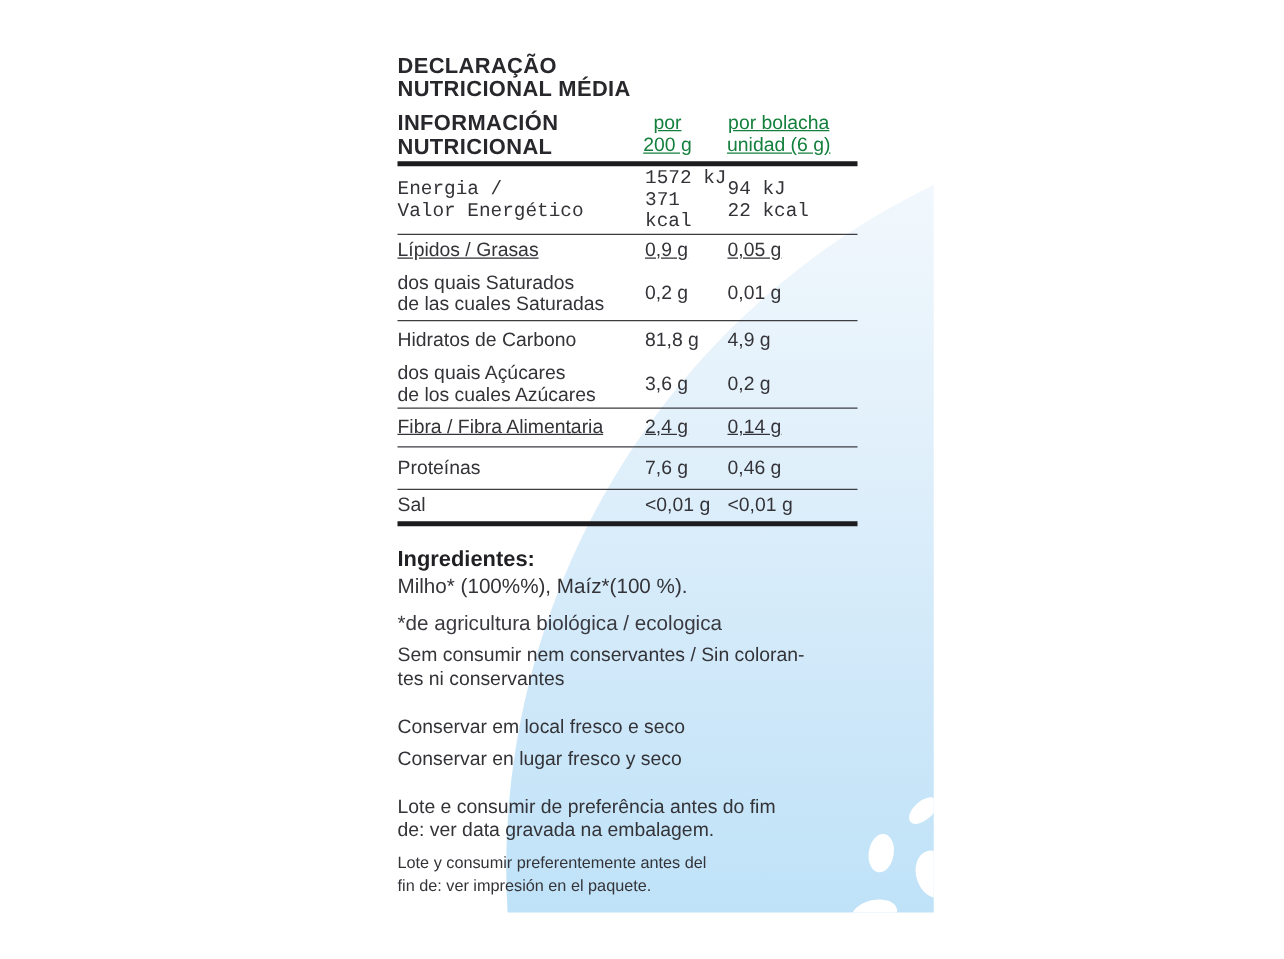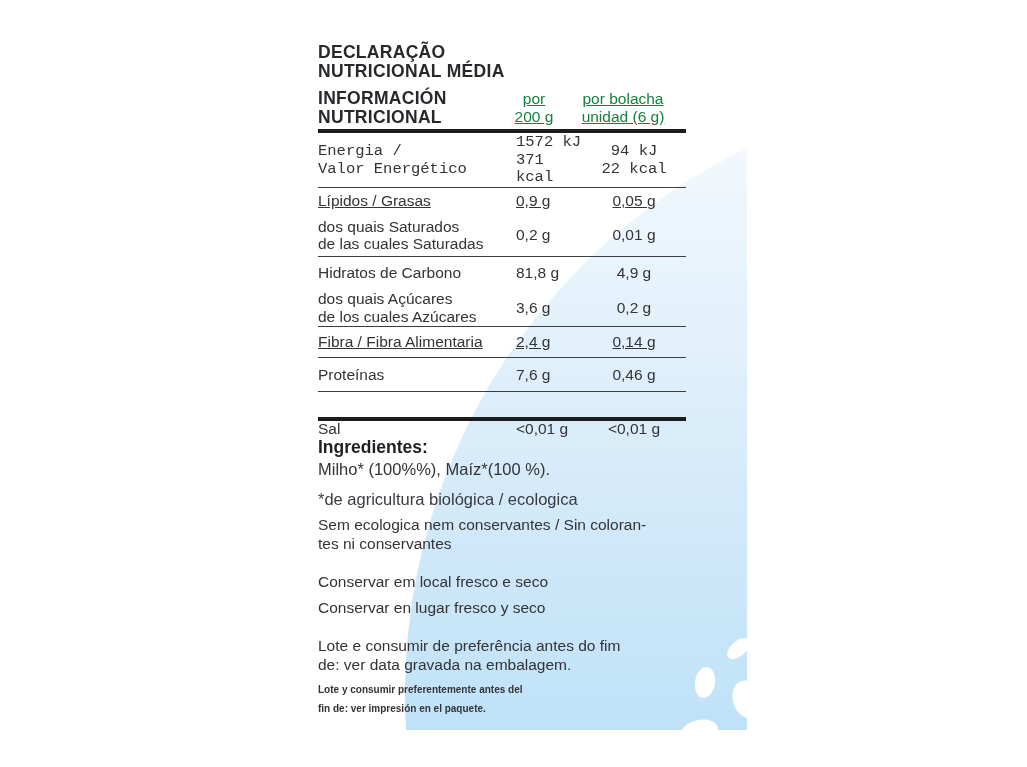--- a/index.html
+++ b/index.html
@@ -29,35 +29,35 @@
 
   .rule-thick { position:absolute; left:318px; width:368px; height:4px; background:#1c1c1e; }
   .rule-top { top:129px; }
   .rule-bottom { top:417px; }
 
   
   .ntable { position:absolute; left:318px; top:134px; width:368px; }
   .nrow { display:flex; align-items:center; }
   .nrow .lbl { flex:1; font-size:15.5px; line-height:17.5px; }
   .nrow .v1 { width:66px; font-size:15.5px; line-height:17.5px; }
-  .nrow .v2 { width:104px; text-align:center; font-size:15.5px; line-height:17.5px; }
+  .nrow .v2 { width:104px; text-align:left; font-size:15.5px; line-height:17.5px; }
   .group-end { border-bottom:1.5px solid #3d3d41; }
   .r1 { height:54px;font-family:Liberation Mono, monospace; } .r2 { height:26px;text-decoration:underline; } .r3 { height:43px; } .r4 { height:32px; }
-  .r5 { height:38px; } .r6 { height:31px;text-decoration:underline; } .r7 { height:34px; } .r8 { height:25px;margin-top:24px; }
+  .r5 { height:38px; } .r6 { height:31px;text-decoration:underline; } .r7 { height:34px; } .r8 { height:25px; }
 
   
   .tblock { position:absolute; left:318px; color:#333338; }
   .ing-title { top:437px; font-size:17.5px; font-weight:bold; color:#1f1f24; }
   .ing-text { top:460px; font-size:16.5px; }
   .organic { top:490px; font-size:16.5px; color:#3a3a40; }
   .colorants { top:516px; font-size:15.5px; line-height:18.5px; }
   .storage1 { top:573px; font-size:15.5px; }
   .storage2 { top:599px; font-size:15.5px; }
   .lote1 { top:637px; font-size:15.5px; line-height:18.5px; }
-  .lote2 { top:681px; font-size:10px; line-height:18.5px;font-weight:bold; }
+  .lote2 { top:681px; font-size:13px; line-height:18.5px; }
 </style>
 </head>
 <body>
 
 <div class="blue-clip">
   <div class="blue-circle"></div>
   <div class="dot dot-a"></div>
   <div class="dot dot-b"></div>
   <div class="dot dot-c"></div>
   <div class="dot dot-d"></div>
@@ -162,21 +162,21 @@
     </div>
 
   </div>
 
   <div class="rule-thick rule-bottom"></div>
 
   <div class="tblock ing-title">Ingredientes:</div>
   <div class="tblock ing-text">Milho* (100%%), Maíz*(100 %).</div>
   <div class="tblock organic">*de agricultura biológica / ecologica</div>
   <div class="tblock colorants">
-    <div>Sem ecologica nem conservantes / Sin coloran-</div>
+    <div>Sem consumir nem conservantes / Sin coloran-</div>
     <div>tes ni conservantes</div>
   </div>
 
   <div class="tblock storage1">Conservar em local fresco e seco</div>
   <div class="tblock storage2">Conservar en lugar fresco y seco</div>
 
   <div class="tblock lote1">
     <div>Lote e consumir de preferência antes do fim</div>
     <div>de: ver data gravada na embalagem.</div>
   </div>

